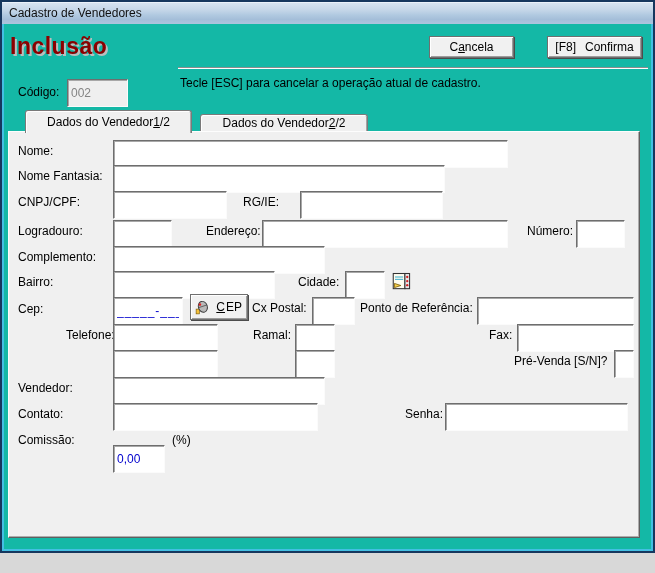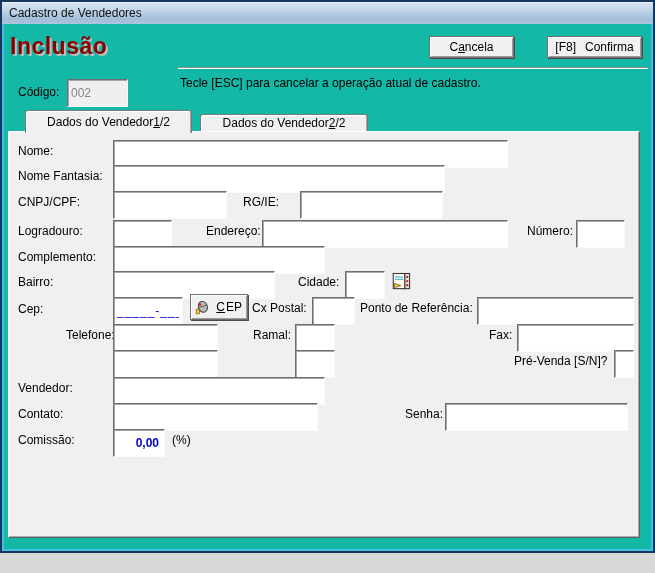--- a/index.html
+++ b/index.html
@@ -36,21 +36,21 @@
   .lbl{position:absolute;white-space:nowrap;font-size:12px;color:#000;}
   .tf{
     position:absolute;height:20px;background:#fff;
     border:1px solid;border-color:#6e6e6e #fbfbfb #fbfbfb #6e6e6e;
     box-shadow:inset 1px 1px 0 #a8a8a8;
     font-family:"Liberation Sans",sans-serif;font-size:12px;color:#000;
     padding:13px 3px;outline:none;
   }
   .tf.disabled{background:#efefef;color:#848484;}
   .tf.mask{color:#0000cd;letter-spacing:1px;}
-  .tf.num{color:#0000cd;font-weight:bold;text-align:right;padding-right:5px;}
+  .tf.num{color:#0000cd;font-weight:normal;padding-right:5px;margin-top:16px;}
   .tab{
     position:absolute;background:#f0f0f0;
     border:1px solid #7a7a7a;border-bottom:none;
     border-radius:3px 3px 0 0;
     box-shadow:inset 1px 1px 0 #ffffff,inset -1px 0 0 #a4a4a4;
     display:flex;align-items:center;justify-content:center;
     font-size:12px;cursor:default;
   }
   .tab.active{z-index:3;}
   .tab.inactive{z-index:1;}

